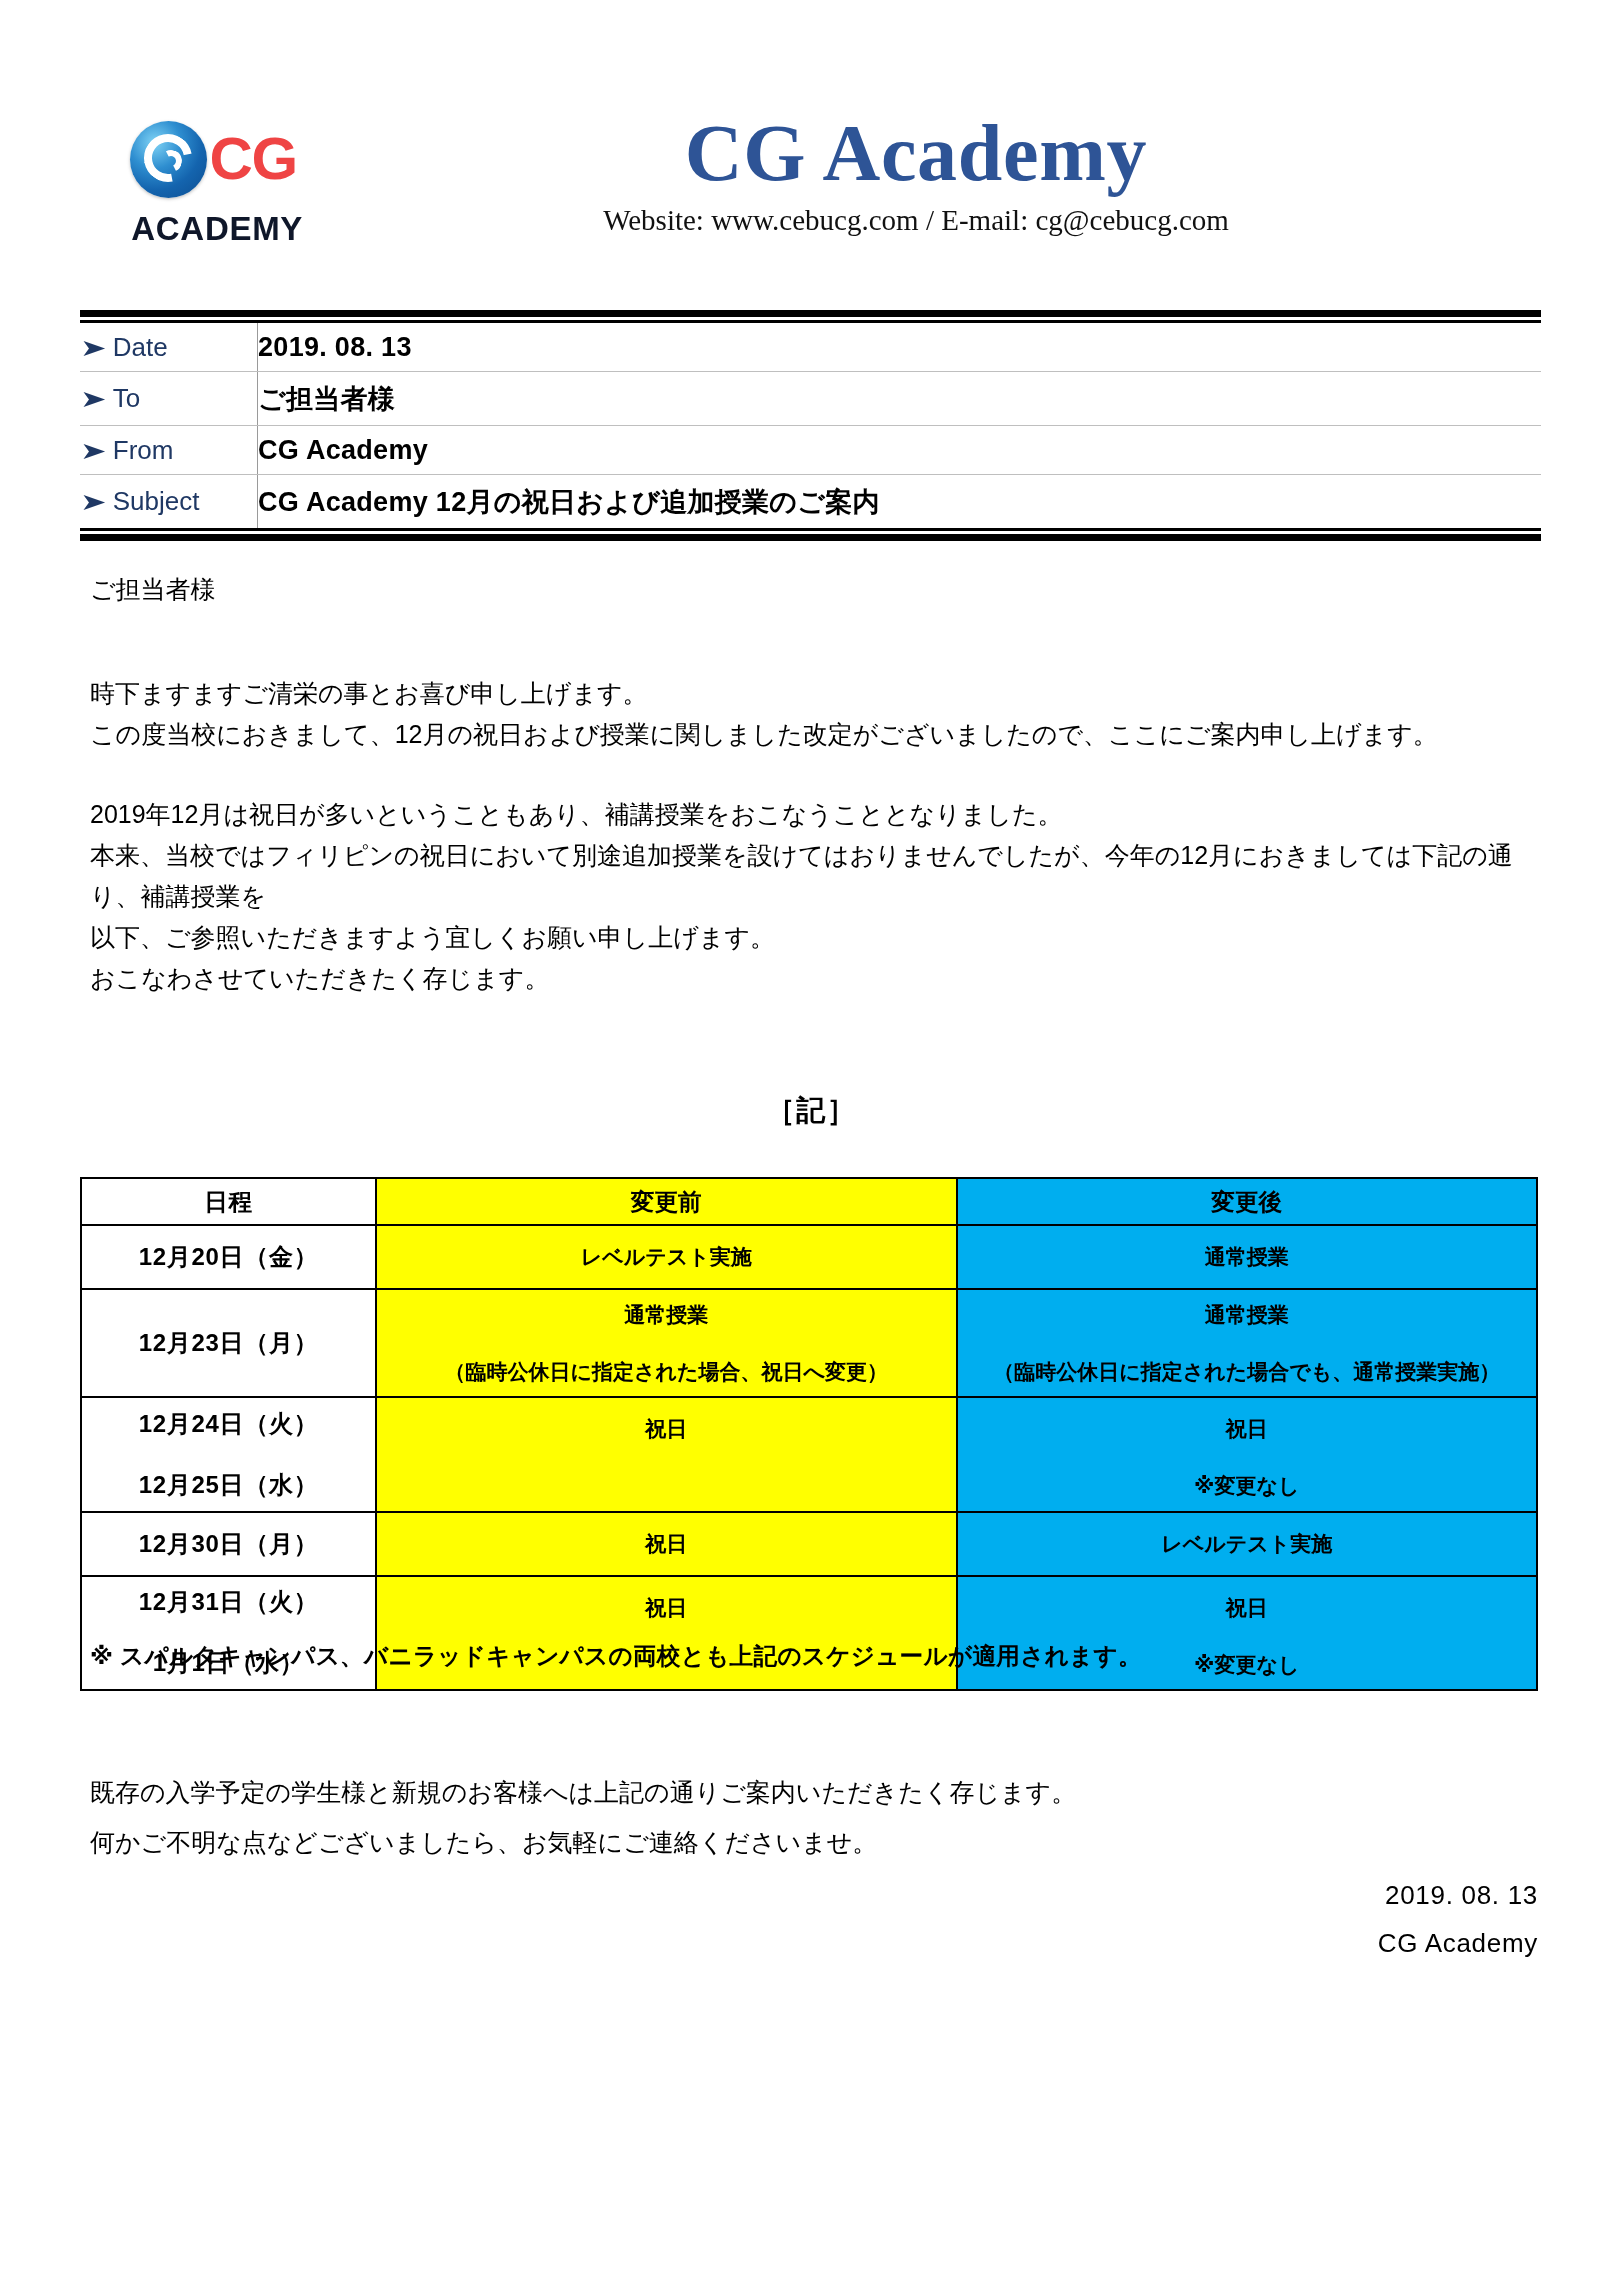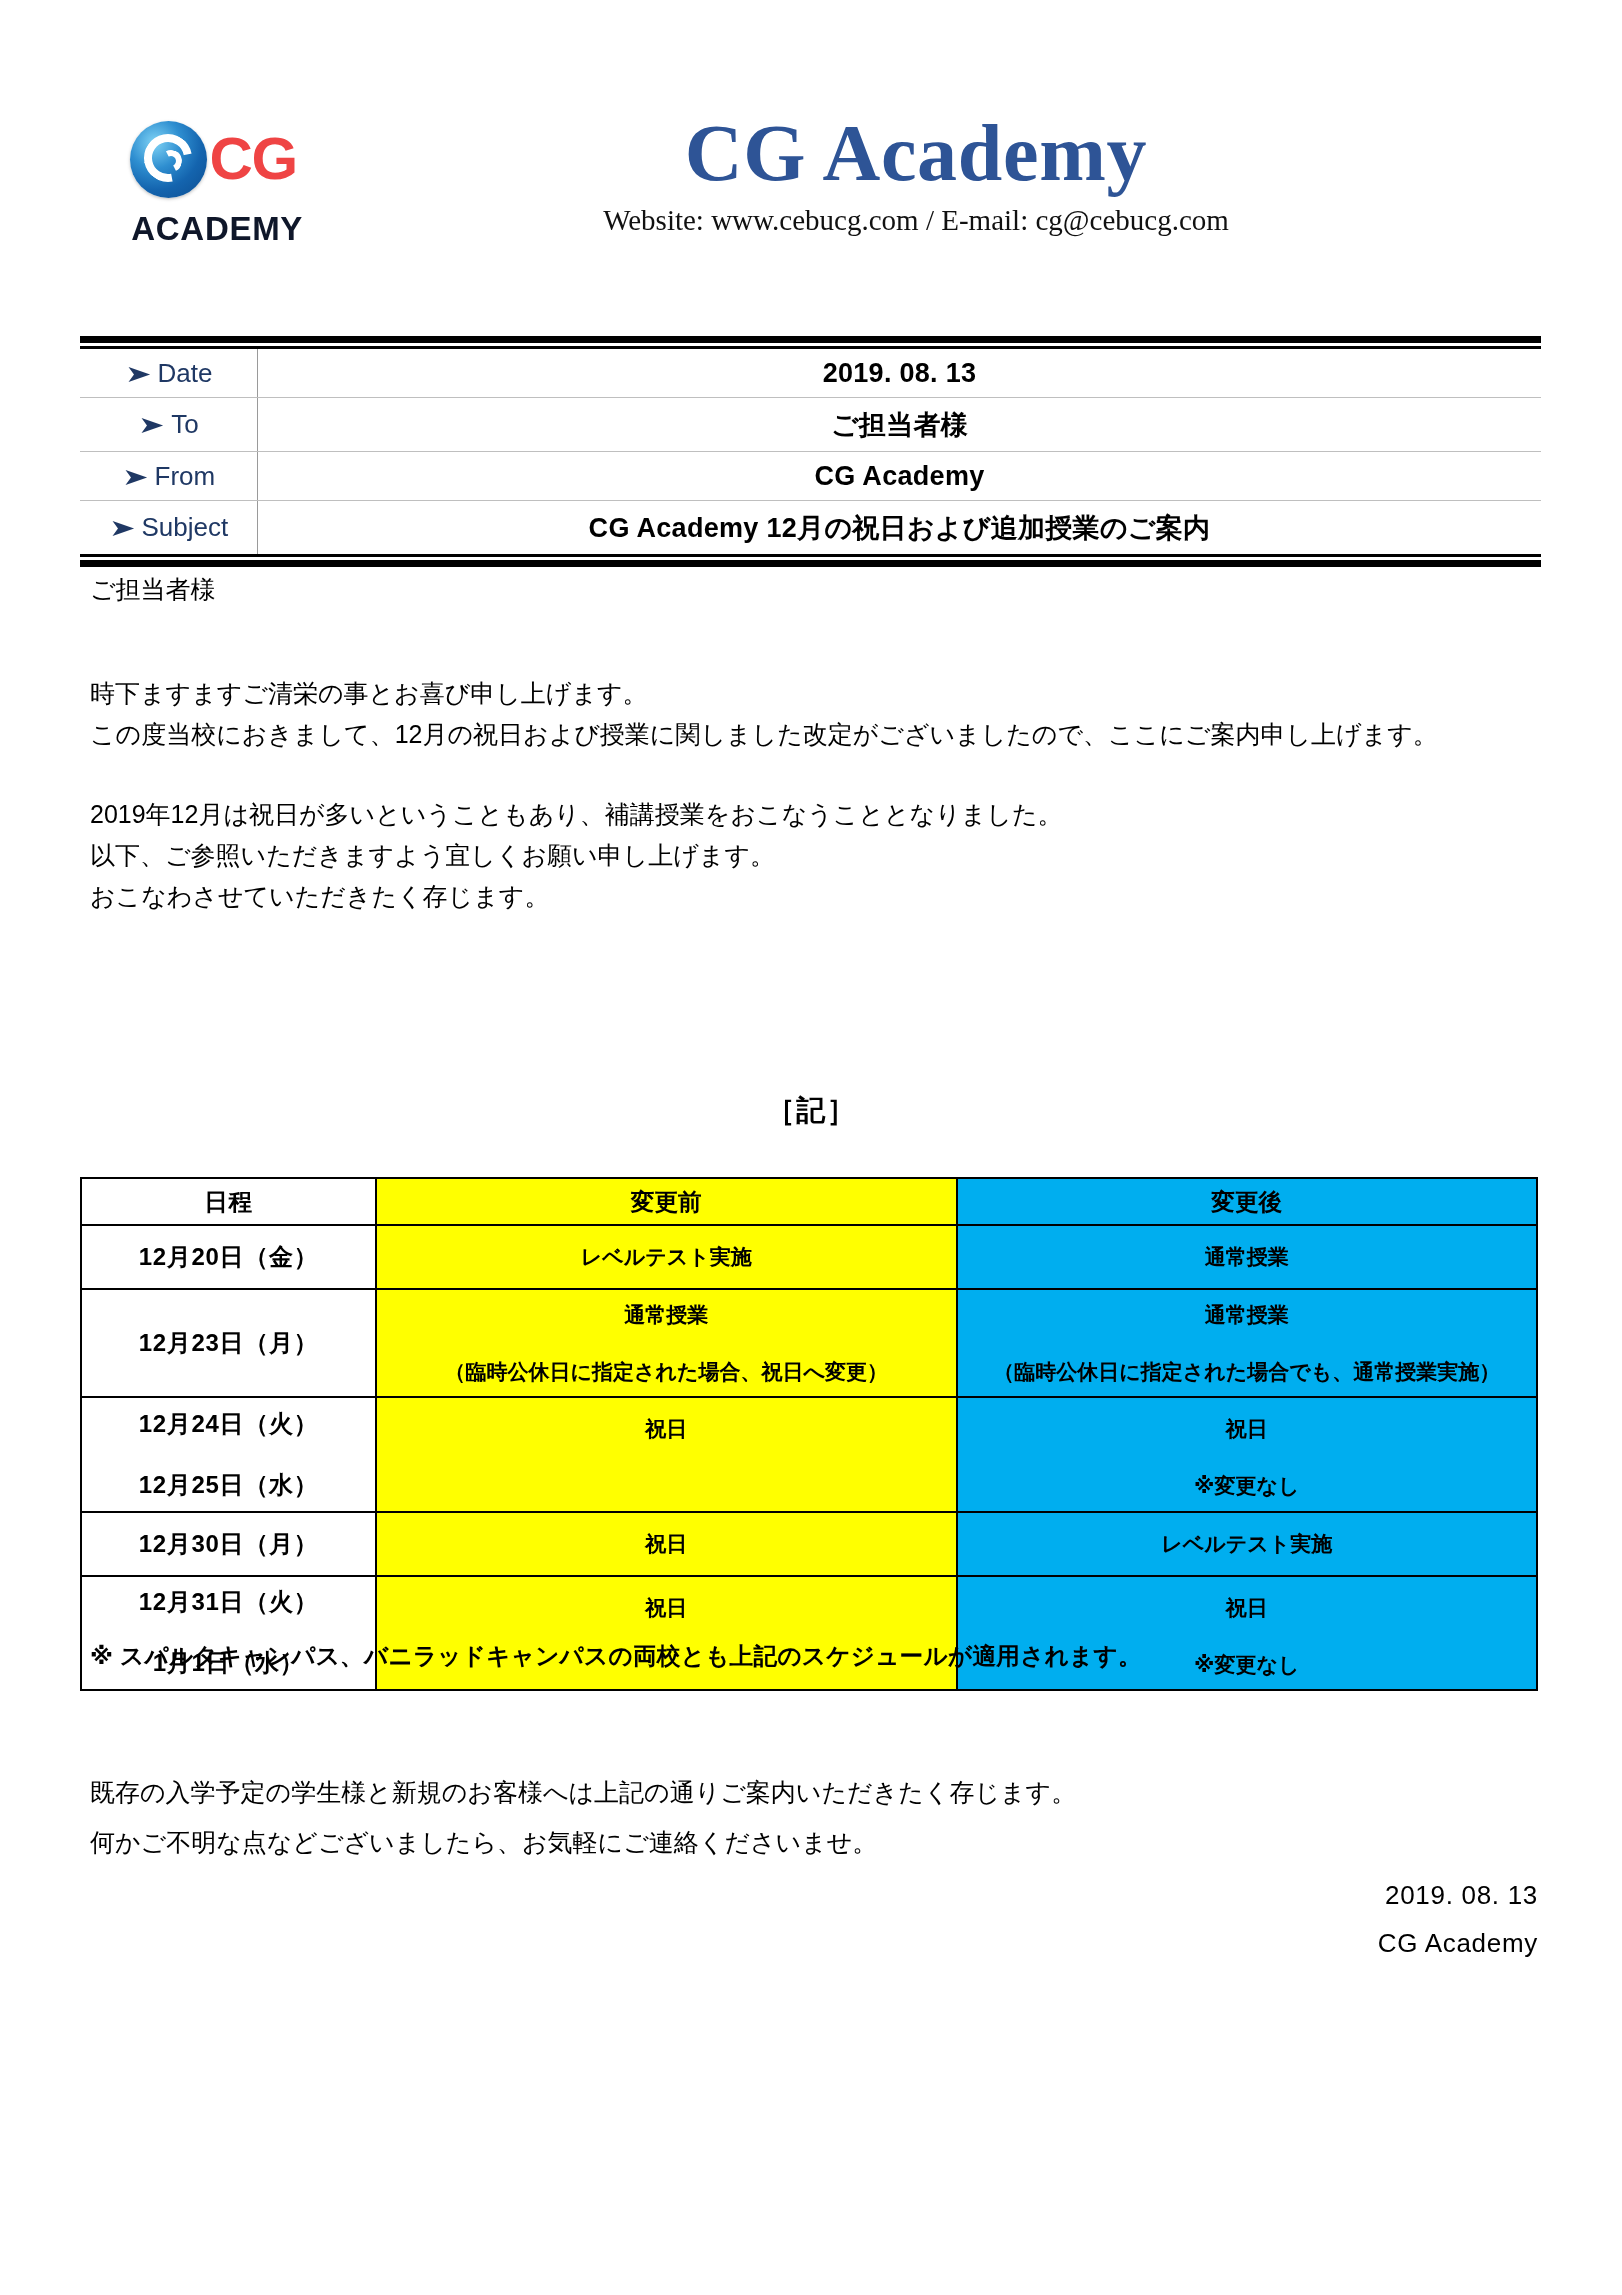--- a/index.html
+++ b/index.html
@@ -113,23 +113,22 @@
     font-size: 29px;
     line-height: 37px;
     color: #111111;
     margin-top: 6.5px;
   }
 
   
   .meta-wrap {
     position: absolute;
     left: 80px;
-    top: 336px;
+    top: 310px;
     width: 1461px;
-    text-align: center;
   }
   .meta-top-rule  { height: 7.2px; background: #000; }
   .meta-top-rule2 { height: 2.6px;  background: #000; margin-top: 3.3px; }
   .meta-bot-rule2 { height: 2.6px;  background: #000; }
   .meta-bot-rule  { height: 7.2px; background: #000; margin-top: 3.3px; }
 
   table.meta {
     border-collapse: collapse;
     width: 100%;
     table-layout: fixed;
@@ -330,20 +329,21 @@
     <div class="meta-bot-rule"></div>
   </div>
 
   <div class="body-text">
     <p>ご担当者様</p>
     <div class="gap-xl"></div>
     <p>時下ますますご清栄の事とお喜び申し上げます。</p>
     <p>この度当校におきまして、12月の祝日および授業に関しました改定がございましたので、ここにご案内申し上げます。</p>
     <div class="gap-l"></div>
     <p>2019年12月は祝日が多いということもあり、補講授業をおこなうこととなりました。</p>
+    <p>本来、当校ではフィリピンの祝日において別途追加授業を設けてはおりませんでしたが、今年の12月におきましては下記の通り、補講授業を</p>
     <p>以下、ご参照いただきますよう宜しくお願い申し上げます。</p>
     <p>おこなわさせていただきたく存じます。</p>
   </div>
 
   <div class="kitag">［記］</div>
 
   <div class="sched-wrap">
     <table class="sched">
       <tbody>
         <tr class="head">

